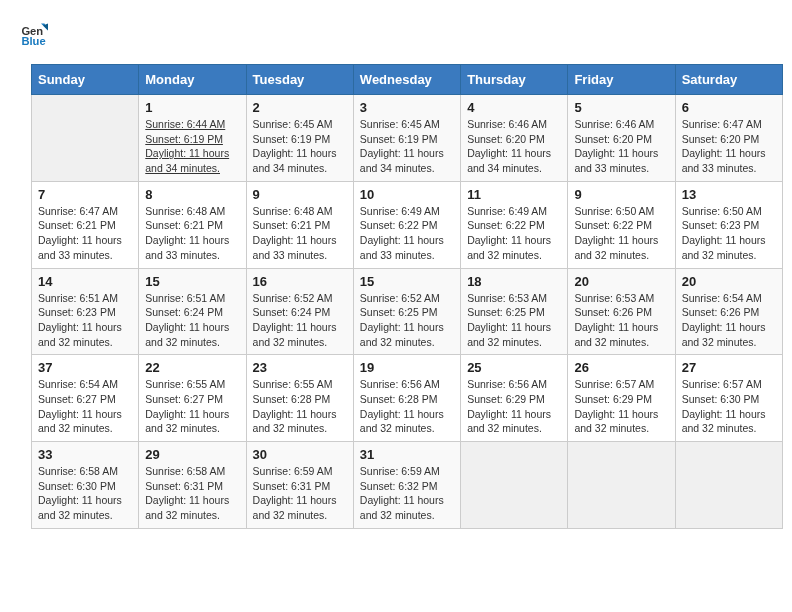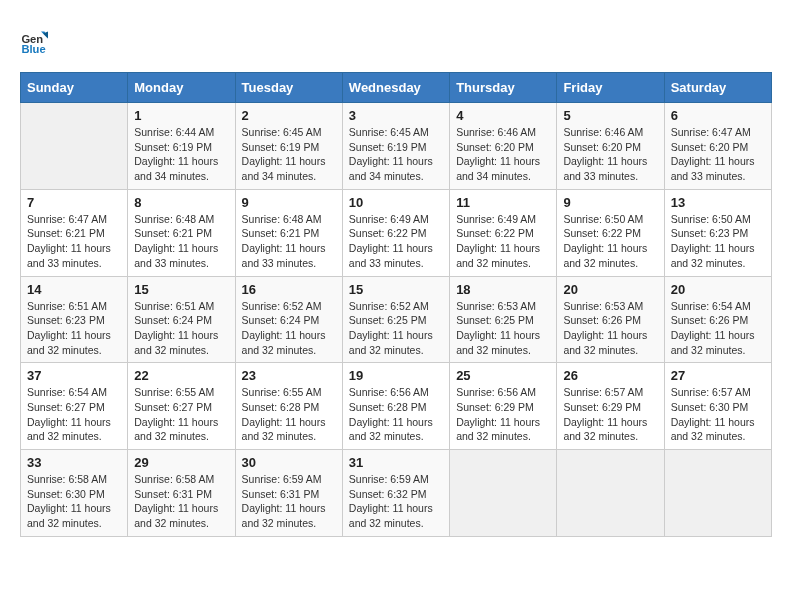--- a/index.html
+++ b/index.html
@@ -8,21 +8,20 @@
       background: #fff;
       width: 792px;
       min-height: 612px;
       padding: 20px;
     }
     .header {
       display: flex;
       justify-content: space-between;
       align-items: flex-start;
       margin-bottom: 16px;
-      margin-top: 8px;
     }
     .logo {
       display: flex;
       align-items: center;
       gap: 4px;
     }
     .logo-icon {
       width: 28px;
       height: 28px;
     }
@@ -35,20 +34,21 @@
       color: #333;
     }
     .location {
       font-size: 15px;
       color: #555;
     }
     table {
       width: 100%;
       border-collapse: collapse;
       font-size: 11px;
+      margin-left: 11px;
     }
     thead tr th {
       background-color: #3a7abf;
       color: #fff;
       padding: 7px 6px;
       text-align: left;
       font-size: 13px;
       font-weight: bold;
       border: 1px solid #2c6aa0;
     }
@@ -114,21 +114,21 @@
         <th>Thursday</th>
         <th>Friday</th>
         <th>Saturday</th>
       </tr>
   </thead>
   <tbody id="calendar-body">
   <tr>
         <td class="empty-cell"></td>
         <td>
           <span class="day-num">1</span>
-          <div class="day-info" style="white-space: pre-line;">Sunrise: 6:44 AM
+          <div class="day-info" style="white-space: pre-line; text-decoration: underline;">Sunrise: 6:44 AM
 Sunset: 6:19 PM
 Daylight: 11 hours and 34 minutes.</div>
         </td>
         <td>
           <span class="day-num">2</span>
           <div class="day-info" style="white-space: pre-line;">Sunrise: 6:45 AM
 Sunset: 6:19 PM
 Daylight: 11 hours and 34 minutes.</div>
         </td>
         <td>

